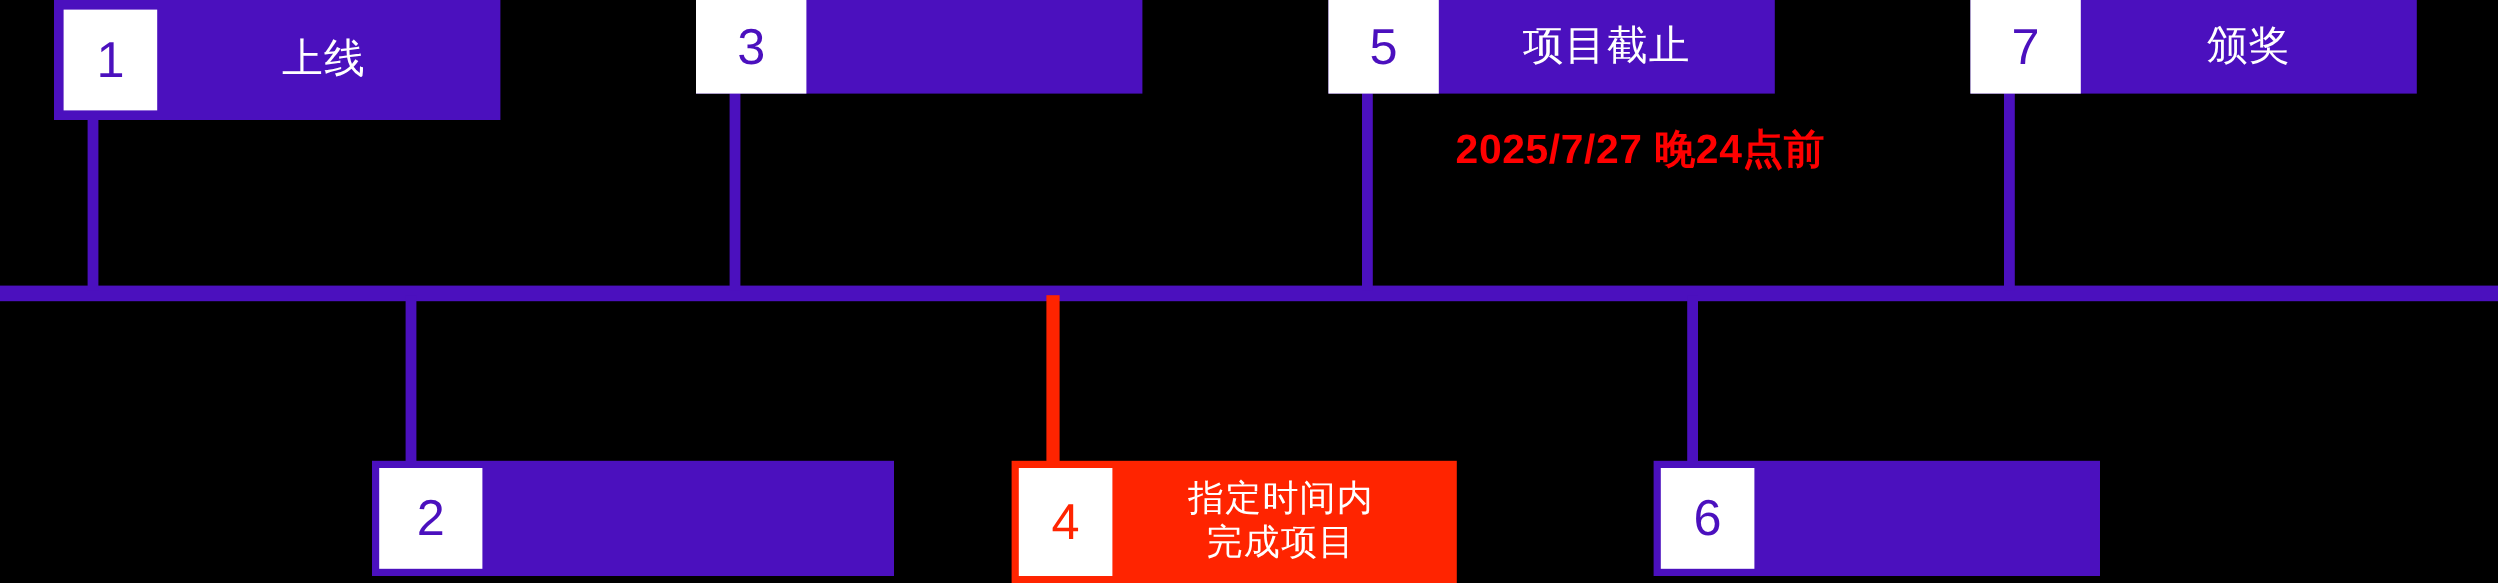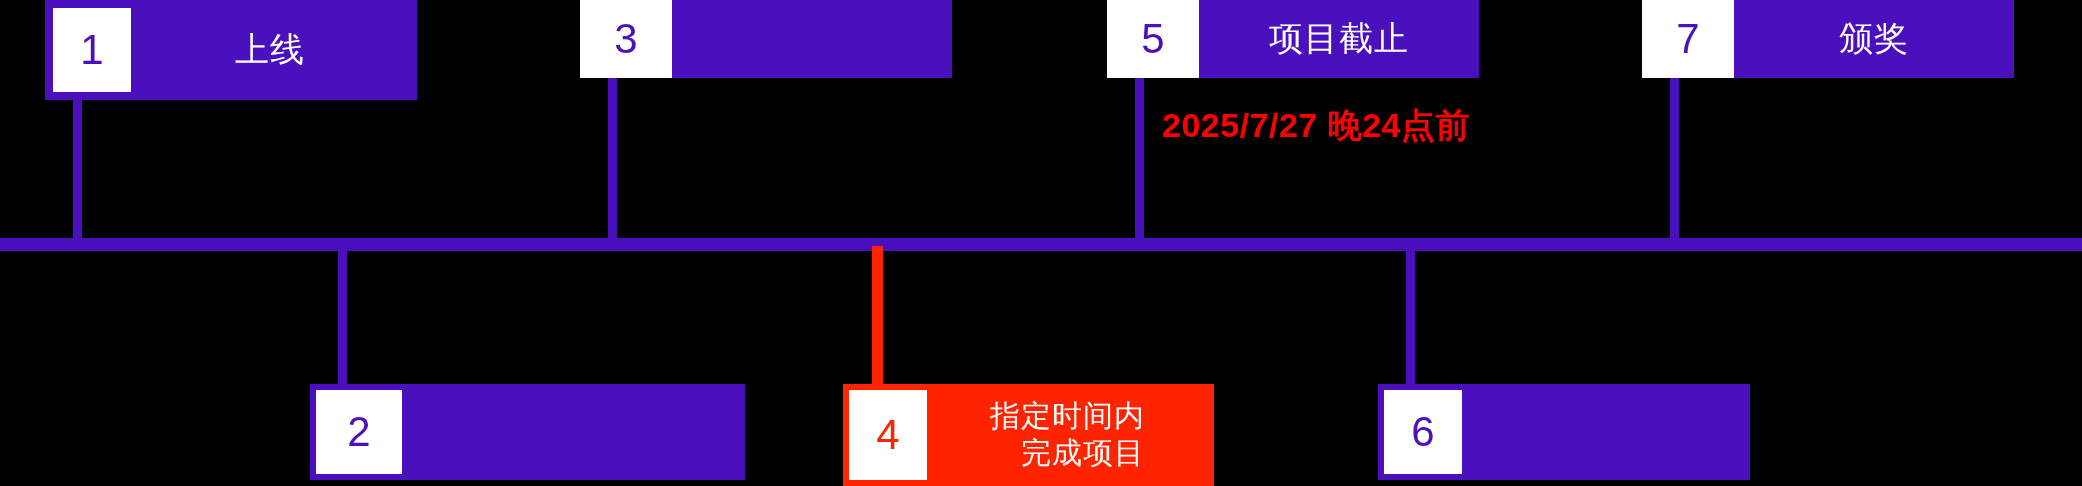--- a/index.html
+++ b/index.html
@@ -59,21 +59,21 @@
   .cardlabel{
     flex:1 1 auto;
     display:flex;
     align-items:center;
     justify-content:center;
     color:#FFFFFF;
     font-size:34px;
     font-weight:400;
     line-height:1.28;
     white-space:pre-line;
-    text-align:right;
+    text-align:center;
     letter-spacing:1px;
     padding:0 8px;
     box-sizing:border-box;
   }
 
   
   .deadline{
     position:absolute;
     color:#FF0000;
     font-size:34px;
@@ -111,21 +111,21 @@
   <div class="card" style="left:1107px; top:0px; width:372px; height:78px; padding:0;">
     <div class="numbox" style="width:92px;">5</div>
     <div class="cardlabel">项目截止</div>
   </div>
 
   <div class="card" style="left:1642px; top:0px; width:372px; height:78px; padding:0;">
     <div class="numbox" style="width:92px;">7</div>
     <div class="cardlabel">颁奖</div>
   </div>
 
-  <div class="deadline" style="left:1162px; top:108px;text-align:center;">2025/7/27 晚24点前</div>
+  <div class="deadline" style="left:1213px; top:108px;text-align:center;">2025/7/27 晚24点前</div>
 
   <div class="card" style="left:310px; top:384px; width:435px; height:96px; padding:6px;">
     <div class="numbox" style="width:86px;">2</div>
   </div>
 
   <div class="card red" style="left:843px; top:384px; width:371px; height:102px; padding:6px;">
     <div class="numbox" style="width:78px;">4</div>
     <div class="cardlabel" style="font-size:30px;line-height:1.22;">指定时间内
 完成项目</div>
   </div>

